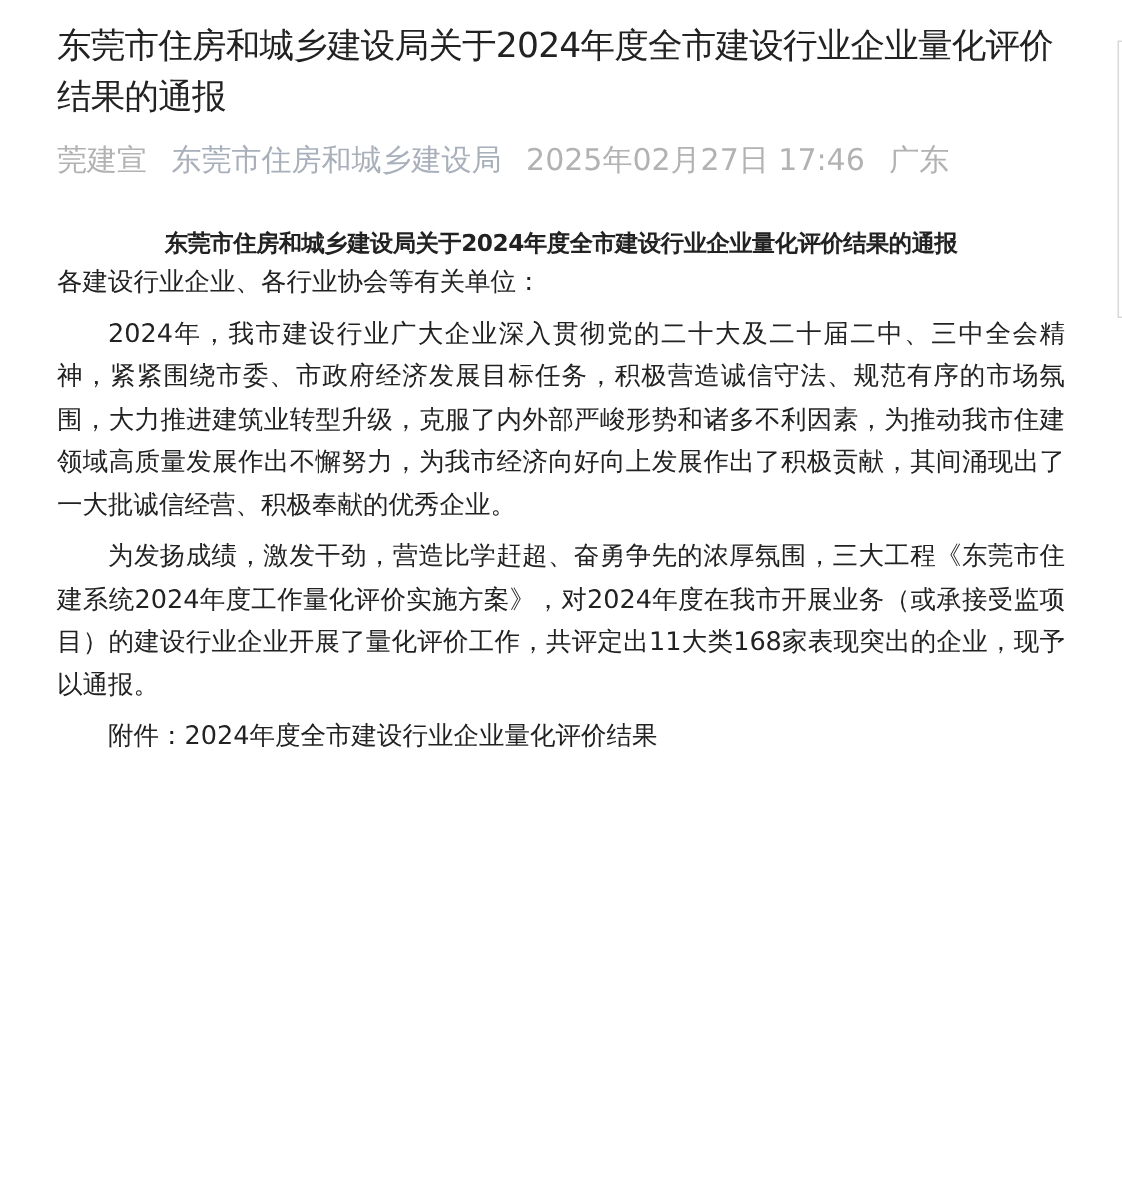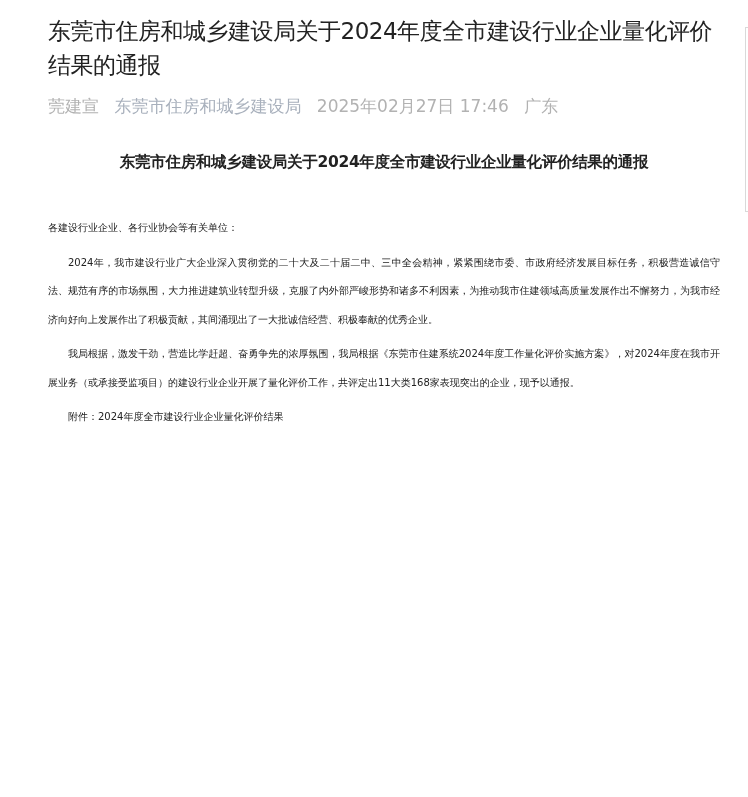--- a/index.html
+++ b/index.html
@@ -10,53 +10,52 @@
     body {
       width: 748px;
       height: 797px;
       overflow: hidden;
       position: relative;
       font-family: "DejaVu Sans", "Liberation Sans", sans-serif;
       color: #222222;
     }
     .article {
       position: absolute;
-      left: 48px;
+      left: 38px;
       top: 14px;
       width: 672px;
     }
     .title {
       font-size: 23px;
       line-height: 34px;
       font-weight: normal;
       color: #222222;
       margin: 0;
       letter-spacing: -0.5px;
     }
     .meta {
       margin-top: 14px;
-      font-size: 17px;
+      font-size: 20px;
       line-height: 20px;
       color: #b2b2b2;
       white-space: nowrap;
     }
     .meta span { margin-right: 10px; }
     .meta .org { color: #a8b0bc; cursor: pointer; }
     .heading {
       margin-top: 34px;
       text-align: center;
       font-size: 15.5px;
       font-weight: bold;
       color: #222222;
       line-height: 24px;
       letter-spacing: -0.3px;
     }
     .body {
-      margin-top: 40px;
-      font-size: 10px;
+      font-size: 17px;
       line-height: 28.5px;
       color: #222222;
       text-align: justify;
     }
     .body p {
       margin: 0 0 6px 0;
     }
     .body p.indent {
       text-indent: 2em;
     }
@@ -81,18 +80,18 @@
     <span class="org">东莞市住房和城乡建设局</span>
     <span>2025年02月27日 17:46</span>
     <span>广东</span>
   </div>
 
   <div class="heading">东莞市住房和城乡建设局关于2024年度全市建设行业企业量化评价结果的通报</div>
 
   <div class="body">
     <p>各建设行业企业、各行业协会等有关单位：</p>
     <p class="indent">2024年，我市建设行业广大企业深入贯彻党的二十大及二十届二中、三中全会精神，紧紧围绕市委、市政府经济发展目标任务，积极营造诚信守法、规范有序的市场氛围，大力推进建筑业转型升级，克服了内外部严峻形势和诸多不利因素，为推动我市住建领域高质量发展作出不懈努力，为我市经济向好向上发展作出了积极贡献，其间涌现出了一大批诚信经营、积极奉献的优秀企业。</p>
-    <p class="indent">我局根据，激发干劲，营造比学赶超、奋勇争先的浓厚氛围，我局根据《东莞市住建系统2024年度工作量化评价实施方案》，对2024年度在我市开展业务（或承接受监项目）的建设行业企业开展了量化评价工作，共评定出11大类168家表现突出的企业，现予以通报。</p>
+    <p class="indent">为发扬成绩，激发干劲，营造比学赶超、奋勇争先的浓厚氛围，三大工程《东莞市住建系统2024年度工作量化评价实施方案》，对2024年度在我市开展业务（或承接受监项目）的建设行业企业开展了量化评价工作，共评定出11大类168家表现突出的企业，现予以通报。</p>
     <p class="indent">附件：2024年度全市建设行业企业量化评价结果</p>
   </div>
 </div>
 
 <div class="side-panel"></div>
 
 </body></html>

